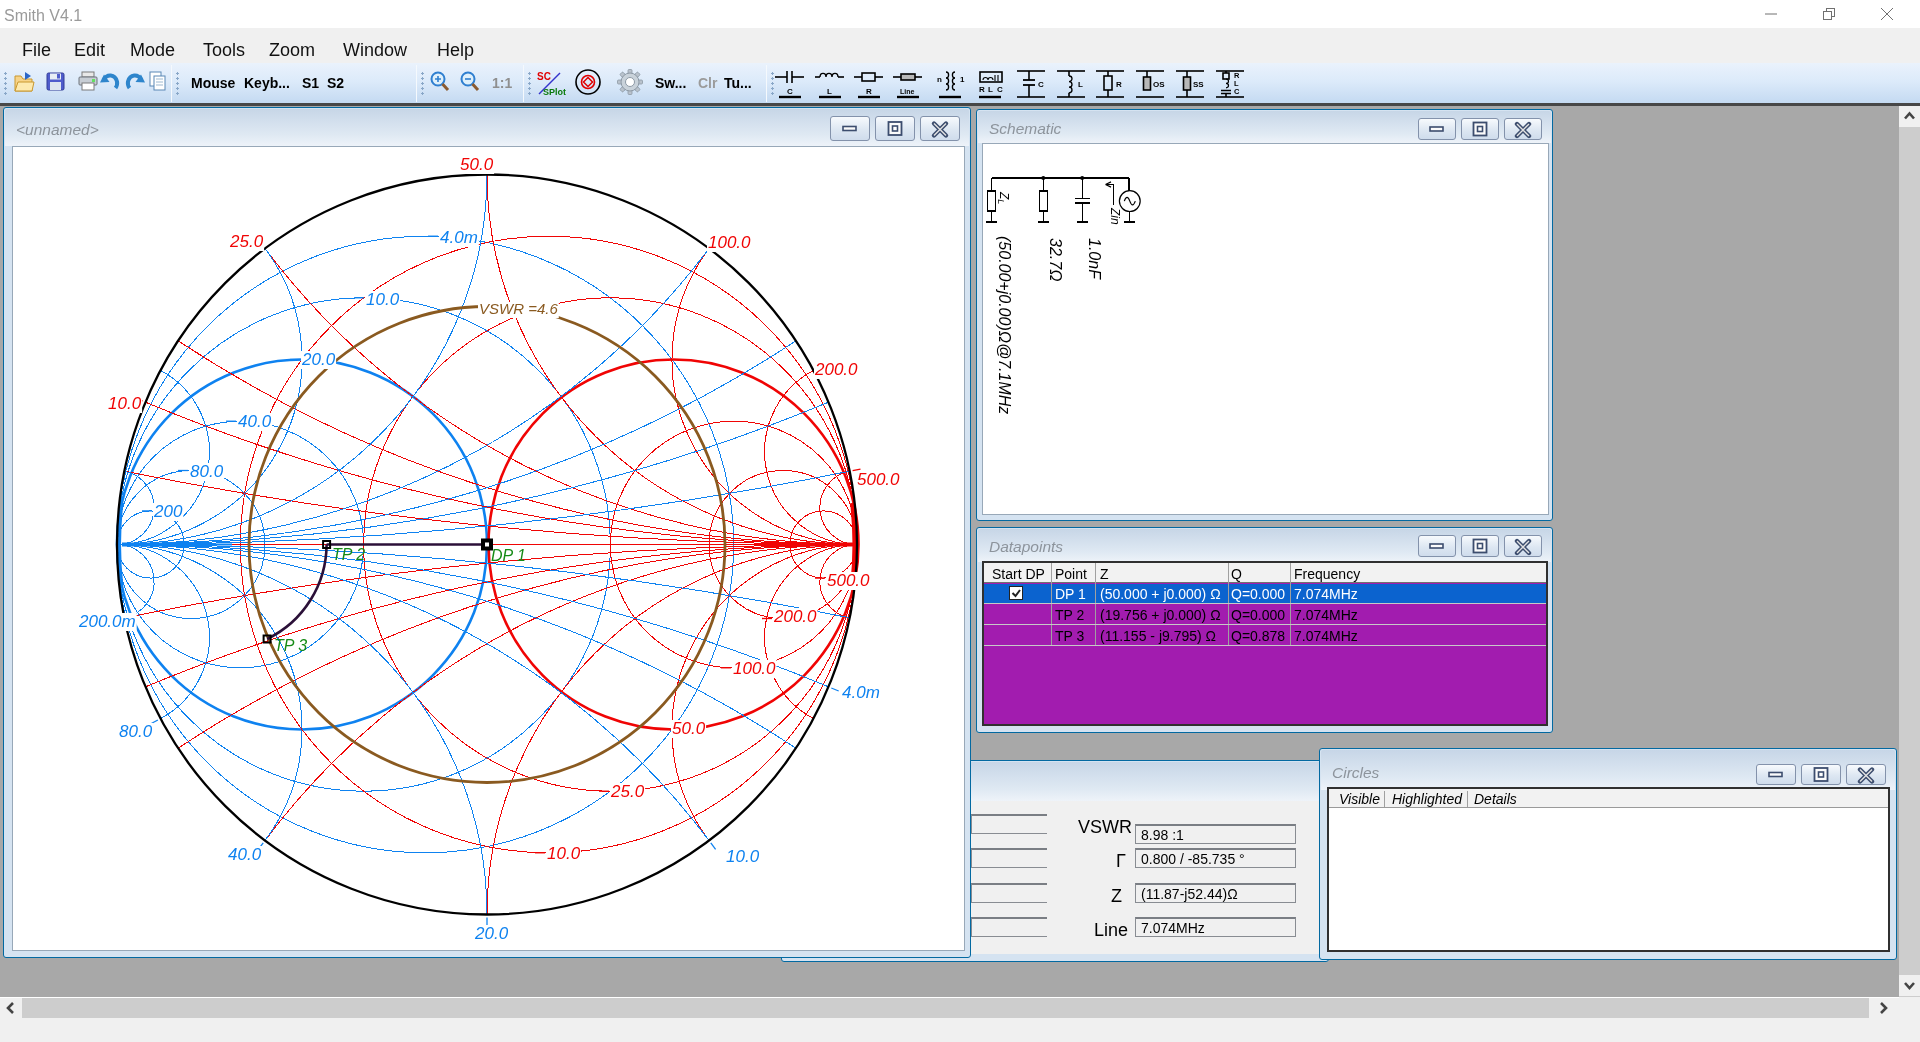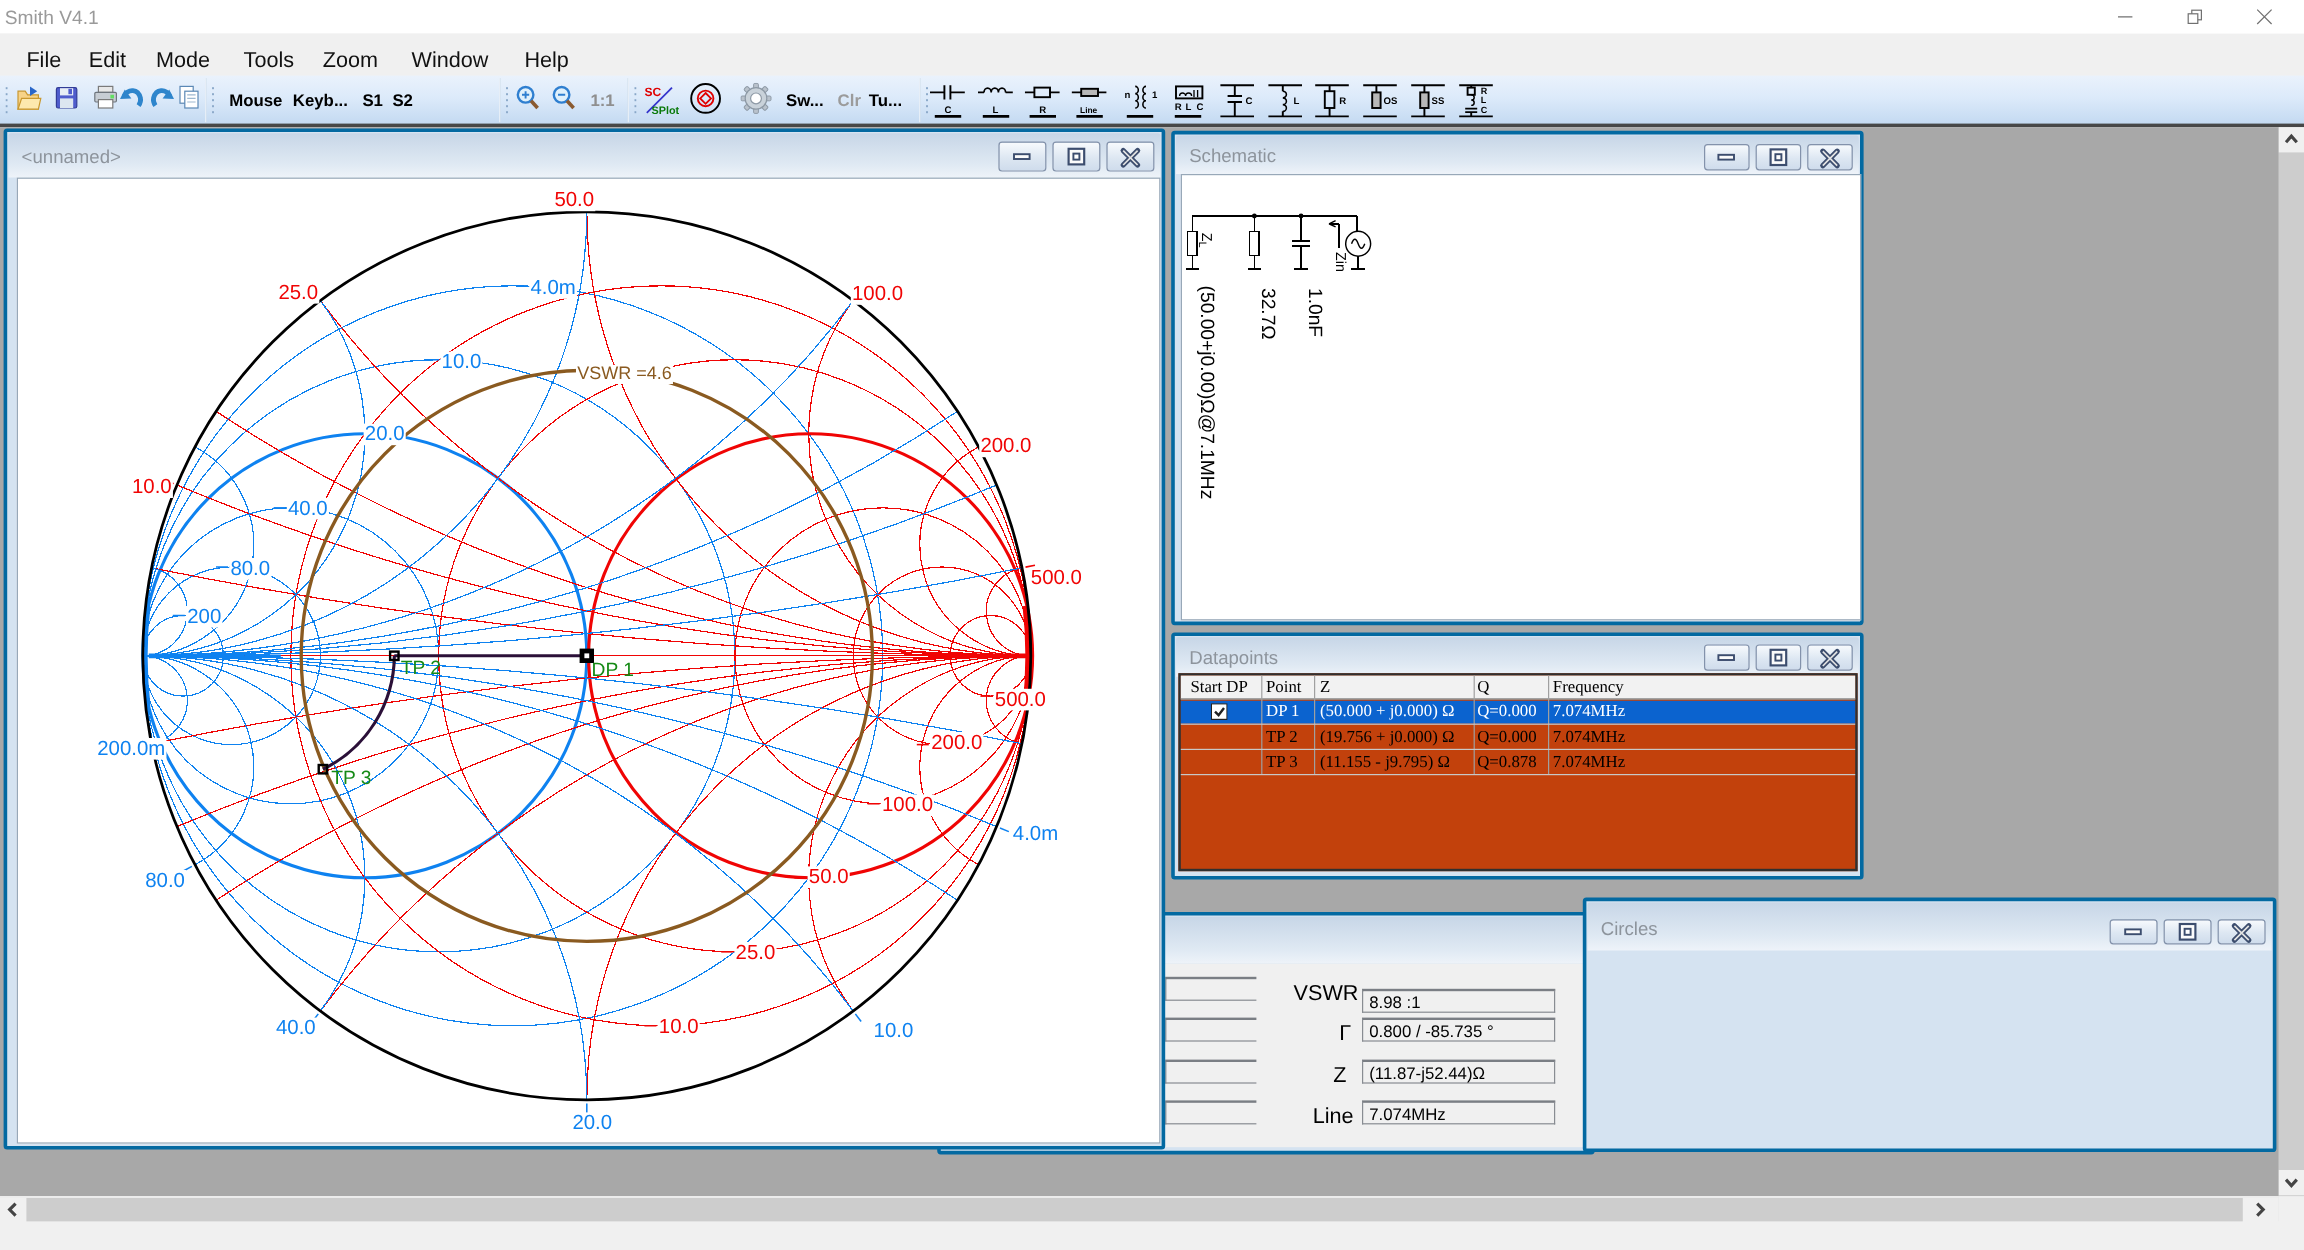--- a/index.html
+++ b/index.html
@@ -5,21 +5,21 @@
 .titlebar{position:absolute;left:0;top:0;width:1920px;height:28px;background:#fff;}
 .titlebar .t{position:absolute;left:4px;top:7px;font-size:16px;color:#9a9a9a;}
 .menubar{position:absolute;left:0;top:28px;width:1700px;height:35px;background:#f0f0f0;font-size:18px;color:#111;}
 .menubar span{position:absolute;top:12px;}
 .toolbar{position:absolute;left:0;top:63px;width:1920px;height:41px;background:linear-gradient(#eaf2fc,#dceafa 45%,#c3d9f1);}
 .tb-div{position:absolute;top:2px;height:37px;width:1px;background:#9db9d8;border-right:1px solid #f5f9fd;}
 .grip{position:absolute;top:8px;width:3px;height:26px;background-image:radial-gradient(circle,#89a7c8 1.1px,transparent 1.2px);background-size:3px 5px;}
 .tbtxt{position:absolute;top:12px;font-weight:bold;font-size:14px;color:#000;}
 .sep{position:absolute;left:0;top:103px;width:1920px;height:3px;background:#474747;}
 .mdi{position:absolute;left:0;top:106px;width:1899px;height:891px;background:#a8a8a8;}
-.win{position:absolute;border:3px solid #0369a1;border-radius:3px;background:#d5e3f1;}
+.win{position:absolute;border:1px solid #0369a1;border-radius:3px;background:#d5e3f1;font-style:italic;}
 .win .ttl{position:absolute;left:12px;font-size:15.5px;color:#8d949c;}
 .content{position:absolute;background:#fff;border:1px solid #98a8b8;}
 .capbtn{position:absolute;border:1px solid #8392ab;border-radius:3px;background:linear-gradient(#f7fafd,#dde7f2 55%,#cfdcec);}
 .tgrad{position:absolute;left:1px;top:1px;right:1px;border-radius:2px 2px 0 0;background:linear-gradient(#c7d6e7,#dfe9f3 70%,#eef3f9);}
 .vscroll{position:absolute;left:1899px;top:106px;width:21px;height:891px;background:#cdcdcd;}.vbtn{position:absolute;left:0;width:21px;height:21px;background:#f0f0f0;}
 .hscroll{position:absolute;left:0;top:997px;width:1899px;height:21px;background:#cdcdcd;border-top:1px solid #fff;}.hbtn{position:absolute;top:0;width:22px;height:21px;background:#f0f0f0;}
 .corner{position:absolute;left:1899px;top:997px;width:21px;height:21px;background:#f0f0f0;}
 .statusbar{position:absolute;left:0;top:1018px;width:1920px;height:24px;background:#f0f0f0;}
 .dpt{position:absolute;font-size:14px;white-space:nowrap;color:#000;}
 .dpt.w{color:#fff;}
@@ -457,21 +457,21 @@
       </svg></div>
     <div class="capbtn" style="left:484px;top:7px;width:38px;height:22px"><svg width="36" height="20">
         <rect x="11.5" y="3.5" width="13" height="13" fill="#fbfbfb" stroke="#3c4d6e" stroke-width="1.8"></rect>
         <rect x="15.5" y="7.5" width="5" height="5" fill="#fff" stroke="#3c4d6e" stroke-width="1.6"></rect>
       </svg></div>
     <div class="capbtn" style="left:527px;top:7px;width:38px;height:22px"><svg width="36" height="20">
         <path d="M12.0 5.0 L24.0 17.0 M24.0 5.0 L12.0 17.0" stroke="#3c4d6e" stroke-width="4.4" stroke-linecap="round"></path>
         <path d="M12.0 5.0 L24.0 17.0 M24.0 5.0 L12.0 17.0" stroke="#e3e3e3" stroke-width="1.4"></path>
       </svg></div>
 </div>
-<div style="position:absolute;left:982px;top:561px;width:566px;height:165px;background:#c2410c;border:2px solid #303030;font-family:Liberation Serif, serif;">
+<div style="position:absolute;left:982px;top:561px;width:566px;height:165px;background:#a21caf;border:2px solid #303030;">
     <div style="position:absolute;left:0;top:0;width:100%;height:20px;background:#f2f2f2;border-bottom:1px solid #707070;"></div>
     <div style="position:absolute;left:0;top:21px;width:100%;height:19px;background:#0b63cf;"></div>
     <div style="position:absolute;left:67px;top:0;width:1px;height:82px;background:#a0a0a0;"></div>
     <div style="position:absolute;left:111px;top:0;width:1px;height:82px;background:#a0a0a0;"></div>
     <div style="position:absolute;left:244px;top:0;width:1px;height:82px;background:#a0a0a0;"></div>
     <div style="position:absolute;left:306px;top:0;width:1px;height:82px;background:#a0a0a0;"></div>
     <div style="position:absolute;left:0;top:40px;width:100%;height:1px;background:#c8c8c8;"></div>
     <div style="position:absolute;left:0;top:61px;width:100%;height:1px;background:#c8c8c8;"></div>
     <div style="position:absolute;left:0;top:82px;width:100%;height:1px;background:#c8c8c8;"></div>
     <div class="dpt" style="left:8px;top:3px;">Start DP</div>
@@ -504,20 +504,28 @@
         <rect x="12.0" y="7.5" width="13" height="4" fill="#fbfbfb" stroke="#3c4d6e" stroke-width="1.6"></rect>
       </svg></div>
     <div class="capbtn" style="left:481px;top:15px;width:40px;height:21px"><svg width="38" height="19">
         <rect x="12.5" y="3.0" width="13" height="13" fill="#fbfbfb" stroke="#3c4d6e" stroke-width="1.8"></rect>
         <rect x="16.5" y="7.0" width="5" height="5" fill="#fff" stroke="#3c4d6e" stroke-width="1.6"></rect>
       </svg></div>
     <div class="capbtn" style="left:526px;top:15px;width:40px;height:21px"><svg width="38" height="19">
         <path d="M13.0 4.5 L25.0 16.5 M25.0 4.5 L13.0 16.5" stroke="#3c4d6e" stroke-width="4.4" stroke-linecap="round"></path>
         <path d="M13.0 4.5 L25.0 16.5 M25.0 4.5 L13.0 16.5" stroke="#e3e3e3" stroke-width="1.4"></path>
       </svg></div>
+ <div style="position:absolute;left:7px;top:38px;width:563px;height:165px;background:#fff;border:2px solid #303030;">
+  <div style="position:absolute;left:0;top:0;width:100%;height:19px;background:#f2f2f2;border-bottom:1px solid #9a9a9a;"></div>
+  <div style="position:absolute;left:55px;top:2px;width:1px;height:16px;background:#a0a0a0;"></div>
+  <div style="position:absolute;left:138px;top:2px;width:1px;height:16px;background:#a0a0a0;"></div>
+  <div class="dpt" style="left:10px;top:2px;">Visible</div>
+  <div class="dpt" style="left:63px;top:2px;">Highlighted</div>
+  <div class="dpt" style="left:145px;top:2px;">Details</div>
+ </div>
 </div>
 
 <div class="vscroll">
  <div class="vbtn" style="top:0"><svg width="21" height="21">
         <path d="M6 12.5 l4.5 -5 l4.5 5" stroke="#444" stroke-width="2.6" fill="none"></path>
       </svg></div>
  <div class="vbtn" style="top:869px"><svg width="21" height="21">
         <path d="M6 8 l4.5 5 l4.5 -5" stroke="#444" stroke-width="2.6" fill="none"></path>
       </svg></div>
 </div>

